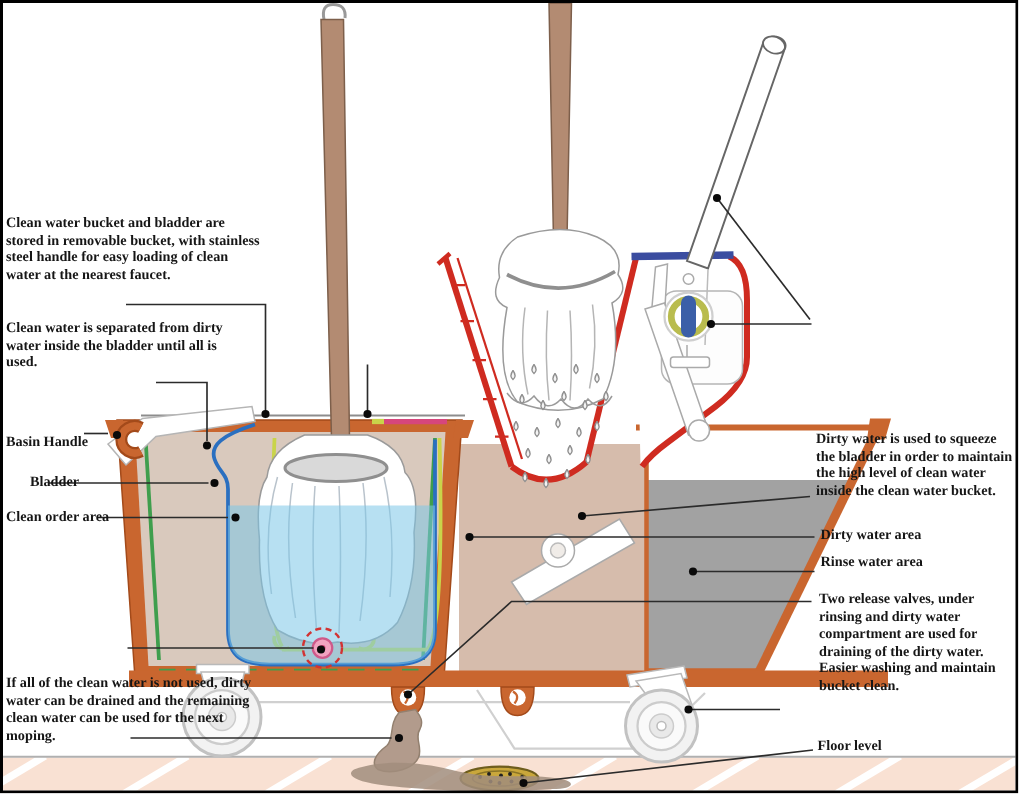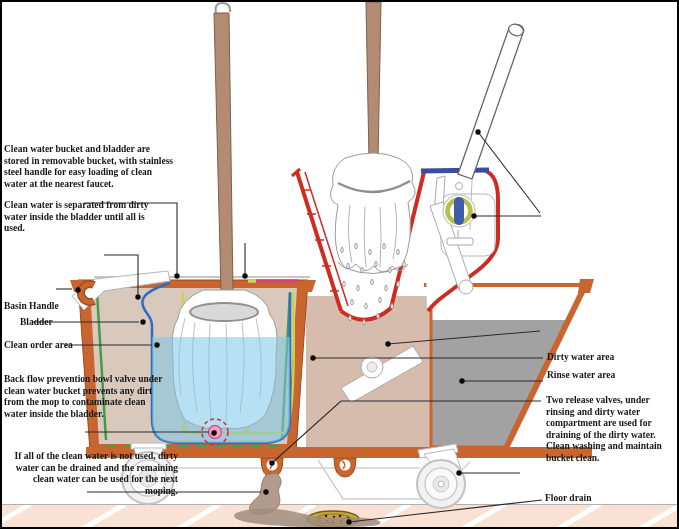--- a/index.html
+++ b/index.html
@@ -313,26 +313,26 @@
     <circle cx="388" cy="344" r="2.7"></circle>
         <circle cx="313" cy="358" r="2.7"></circle>
     <circle cx="462" cy="381" r="2.7"></circle>
         <circle cx="272" cy="463" r="2.7"></circle>
     <circle cx="459" cy="473" r="2.7"></circle>
         <circle cx="349" cy="522" r="2.7"></circle>
   </g>
 </svg>
 
 <div class="lbl" style="left:4px;top:144px;width:172px;">Clean water bucket and bladder are stored in removable bucket, with stainless steel handle for easy loading of clean water at the nearest faucet.</div>
-<div class="lbl" style="left:4px;top:200px;width:150px;">Clean water is separated from dirty water inside the bladder until all is used.</div>
-<div class="lbl nowrap" style="left:4px;top:301px;">Basin Handle</div>
+<div class="lbl" style="left:4px;top:214px;width:150px;">Clean water is separated from dirty water inside the bladder until all is used.</div>
+<div class="lbl nowrap" style="left:4px;top:290px;">Basin Handle</div>
 <div class="lbl nowrap" style="left:20px;top:317px;">Bladder</div>
 <div class="lbl nowrap" style="left:4px;top:340px;">Clean order area</div>
-<div class="lbl" style="left:4px;top:374px;width:162px;">Back flow prevention bowl valve under clean water bucket prevents any dirt from the mop to contaminate clean water inside the bladder.</div>
-<div class="lbl" style="left:4px;top:451px;width:174px;text-align:right;">If all of the clean water is not used, dirty water can be drained and the remaining clean water can be used for the next moping.</div>
-
+<div class="lbl" style="left:4px;top:451px;width:174px;">If all of the clean water is not used, dirty water can be drained and the remaining clean water can be used for the next moping.</div>
+
+<div class="lbl" style="left:544px;top:288px;width:134px;">Dirty water is used to squeeze the bladder in order to maintain the high level of clean water inside the clean water bucket.</div>
 <div class="lbl nowrap" style="left:547px;top:352px;">Dirty water area</div>
 <div class="lbl nowrap" style="left:547px;top:370px;">Rinse water area</div>
-<div class="lbl" style="left:546px;top:395px;width:132px;">Two release valves, under rinsing and dirty water compartment are used for draining of the dirty water. Clean washing and maintain bucket clean.</div>
-<div class="lbl nowrap" style="left:545px;top:493px;">Floor drain</div>
+<div class="lbl" style="left:546px;top:395px;width:132px;">Two release valves, under rinsing and dirty water compartment are used for draining of the dirty water. Easier washing and maintain bucket clean.</div>
+<div class="lbl nowrap" style="left:545px;top:493px;">Floor level</div>
 
 <div class="frame"></div>
 </div>
 
 </body></html>

